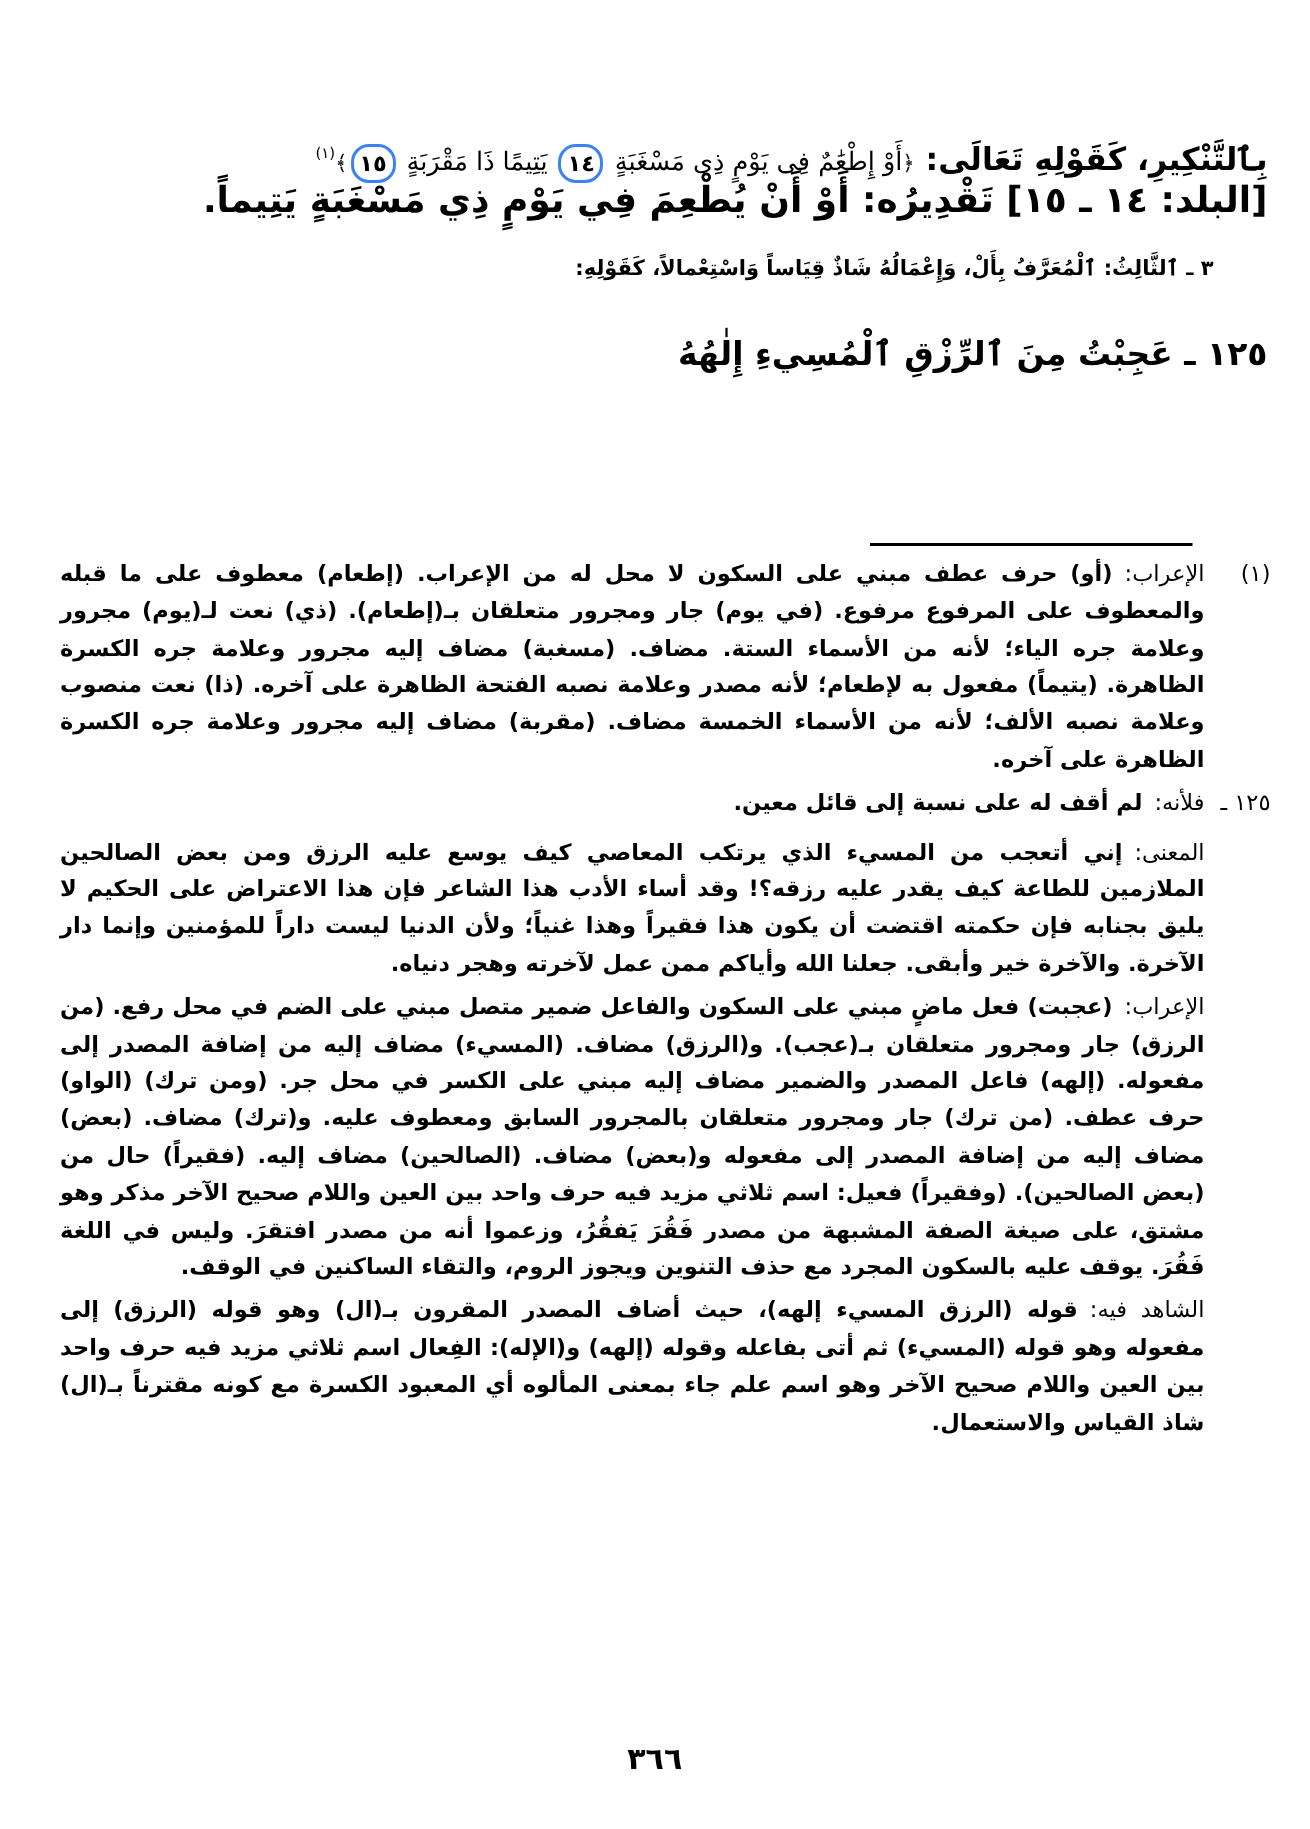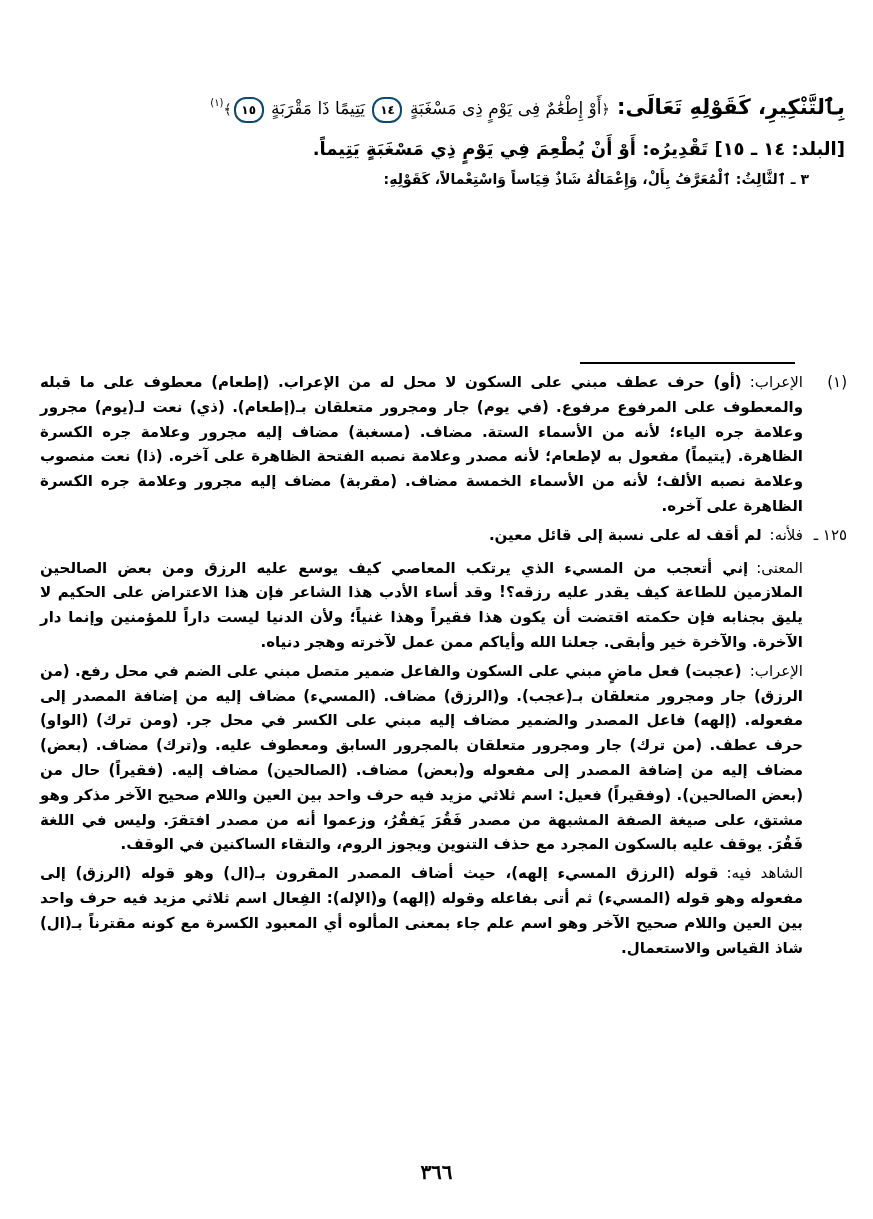--- a/index.html
+++ b/index.html
@@ -4,51 +4,52 @@
   <style>
     html, body { margin: 0; padding: 0; background: #ffffff; }
     body {
       width: 873px; height: 1219px; position: relative; overflow: hidden;
       font-family: "DejaVu Sans", sans-serif; color: #000;
       direction: rtl;
     }
     .main { position: absolute; right: 28px; left: 44px; top: 20px; }
     .mline { font-size: 21px; font-weight: bold; line-height: 34px; white-space: nowrap; text-align: right; }
     .mline.l1 { position: absolute; top: 66px; right: 0; left: 0; }
-    .mline.l2 { position: absolute; top: 112px; right: 0; left: 0; font-size: 18px; }
+    .mline.l2 { position: absolute; top: 96px; right: 0; left: 0; font-size: 24px; }
     .mline.l3 { position: absolute; top: 142px; right: 36px; left: 0; font-size: 14px; }
     .mline.l4 { position: absolute; top: 200px; right: 0; left: 0; font-size: 22px; display: flex; justify-content: space-between; }
     .quran { font-weight: normal; font-family: "DejaVu Serif", serif; font-size: 17px; }
     .ayah-mark {
-      display: inline-block; width: 26px; height: 22px; border: 2px solid #0c4a6e; border-radius: 12px;
-      font-size: 12px; line-height: 22px; text-align: center; vertical-align: middle; margin: 0 2px;
+      display: inline-block; width: 26px; height: 22px; border: 2px solid #3b82f6; border-radius: 12px;
+      font-size: 15px; line-height: 22px; text-align: center; vertical-align: middle; margin: 0 2px;
       font-weight: bold; font-family: "DejaVu Sans", sans-serif;
     }
     .fnref { font-size: 10px; vertical-align: super; font-weight: normal; }
     .ornament { font-size: 14px; }
     .separator { position: absolute; top: 362px; right: 78px; width: 215px; height: 0; border-top: 2px solid #000; }
     .notes { position: absolute; top: 370px; right: 26px; left: 40px; font-size: 15px; line-height: 24.8px; font-weight: bold; text-align: justify; }
     .note { display: flex; flex-direction: row; margin-bottom: 4px; }
     .note-num { width: 44px; flex-shrink: 0; font-weight: normal; }
     .note-body { flex: 1; }
     .label { font-weight: normal; margin-left: 8px; }
     .para { margin-bottom: 4px; }
     .indent { padding-right: 44px; }
-    .page-num { position: absolute; top: 1160px; left: 0; right: 0; text-align: center; font-size: 20px; font-weight: bold; font-family: Liberation Serif, serif; }
+    .page-num { position: absolute; top: 1160px; left: 0; right: 0; text-align: center; font-size: 20px; font-weight: bold; }
   </style>
 </head>
 <body>
 
 <div class="main">
   <div class="mline l1">
     <span>بِٱلتَّنْكِيرِ، كَقَوْلِهِ تَعَالَى: </span><span class="quran"><span class="ornament">﴿</span><span>أَوْ إِطْعَٰمٌ فِى يَوْمٍ ذِى مَسْغَبَةٍ</span> <span class="ayah-mark">١٤</span> <span>يَتِيمًا ذَا مَقْرَبَةٍ</span> <span class="ayah-mark">١٥</span><span class="ornament">﴾</span></span><span class="fnref">(١)</span>
   </div>
   <div class="mline l2">[البلد: ١٤ ـ ١٥] تَقْدِيرُه: أَوْ أَنْ يُطْعِمَ فِي يَوْمٍ ذِي مَسْغَبَةٍ يَتِيماً.</div>
   <div class="mline l3">٣ ـ ٱلثَّالِثُ: ٱلْمُعَرَّفُ بِأَلْ، وَإِعْمَالُهُ شَاذٌ قِيَاساً وَاسْتِعْمالاً، كَقَوْلِهِ:</div>
   <div class="mline l4">
+    <span><span>١٢٥ ـ</span> <span>عَجِبْتُ مِنَ ٱلرِّزْقِ ٱلْمُسِيءِ إِلٰهُهُ</span></span>
   </div>
 </div>
 
 <div class="separator"></div>
 
 <div class="notes">
   <div class="note">
     <div class="note-num">(١)</div>
     <div class="note-body">
       <span class="label">الإعراب:</span><span>(أو) حرف عطف مبني على السكون لا محل له من الإعراب. (إطعام) معطوف على ما قبله والمعطوف على المرفوع مرفوع. (في يوم) جار ومجرور متعلقان بـ(إطعام). (ذي) نعت لـ(يوم) مجرور وعلامة جره الياء؛ لأنه من الأسماء الستة. مضاف. (مسغبة) مضاف إليه مجرور وعلامة جره الكسرة الظاهرة. (يتيماً) مفعول به لإطعام؛ لأنه مصدر وعلامة نصبه الفتحة الظاهرة على آخره. (ذا) نعت منصوب وعلامة نصبه الألف؛ لأنه من الأسماء الخمسة مضاف. (مقربة) مضاف إليه مجرور وعلامة جره الكسرة الظاهرة على آخره.</span>

